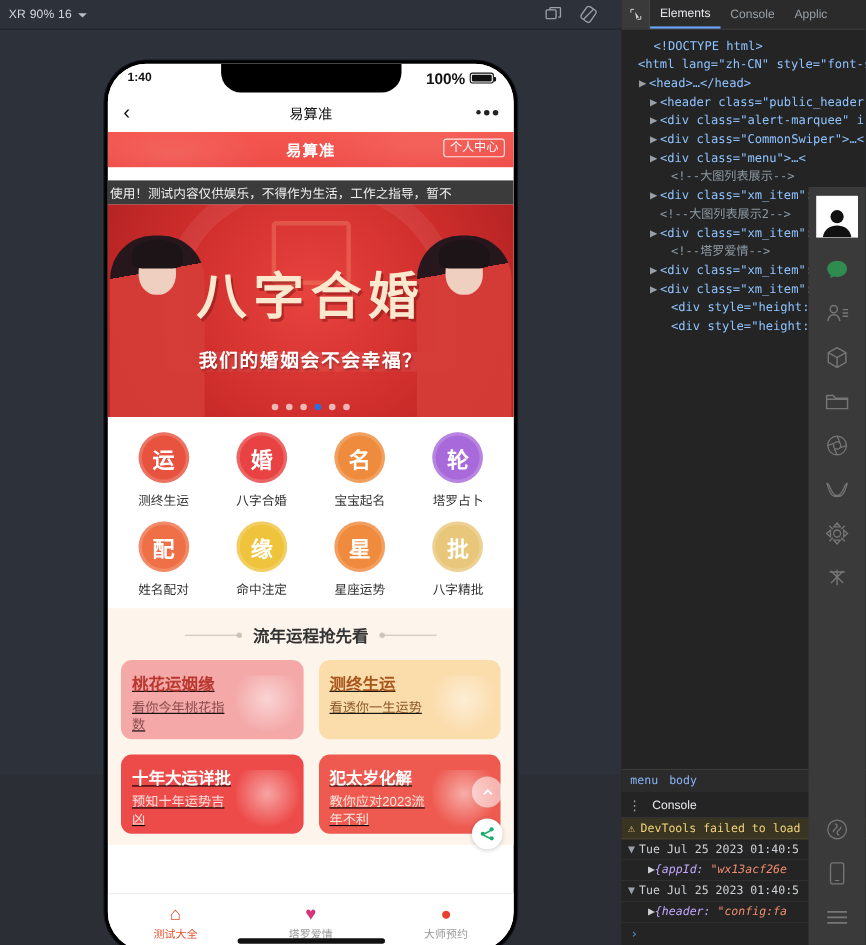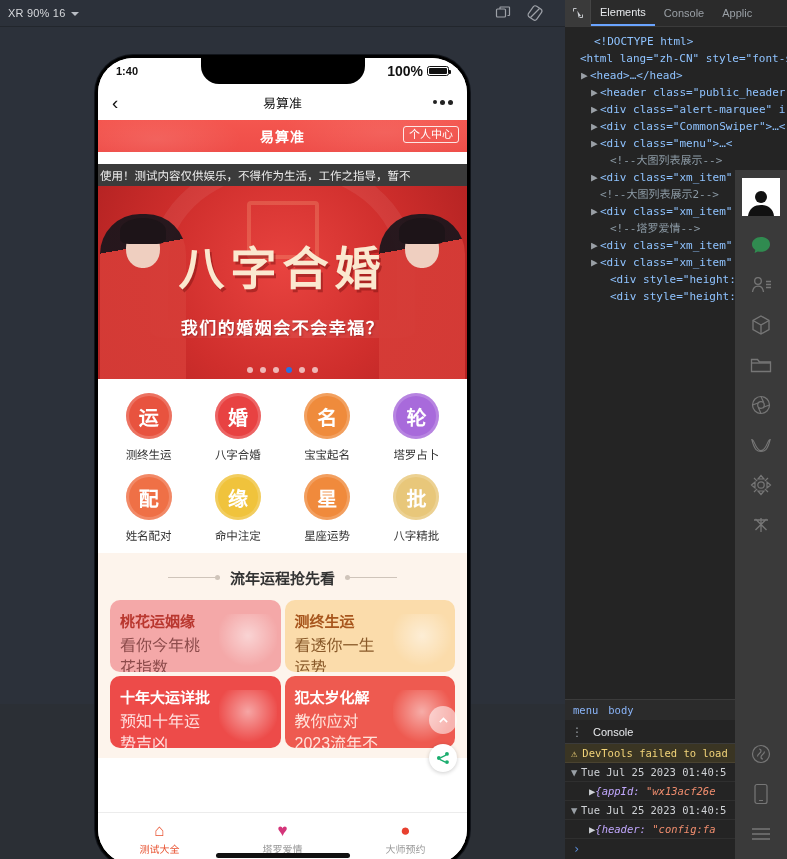--- a/index.html
+++ b/index.html
@@ -215,28 +215,28 @@
     position: relative;
   }
   .sec-title em::after {
     content:""; position:absolute; top:-2px; width:5px; height:5px; border-radius:50%;
     background:#cfc4ba;
   }
   .sec-title em.l::after { right: 0; }
   .sec-title em.r::after { left: 0; }
 
   .cards {
-    display: grid; grid-template-columns: 1fr 1fr; gap: 4px; padding: 0 12px;
+    display: grid; grid-template-columns: 1fr 1fr; gap: 14px; padding: 0 12px; text-decoration: underline;
   }
   .card {
     border-radius: 10px; height: 72px; position: relative; overflow: hidden;
     padding: 10px 10px;
   }
   .card .c-t { font-size: 15px; font-weight: bold; margin-bottom: 4px; }
-  .card .c-s { font-size: 16px; line-height: 1.35; width: 60%; }
+  .card .c-s { font-size: 12px; line-height: 1.35; width: 60%; }
   .card .c-art {
     position: absolute; right: 4px; bottom: -4px; width: 58px; height: 62px;
     border-radius: 8px;
   }
 
   
   .fab {
     position: absolute; right: 10px; width: 28px; height: 28px; border-radius: 50%;
     display: flex; align-items: center; justify-content: center; z-index: 20;
   }

